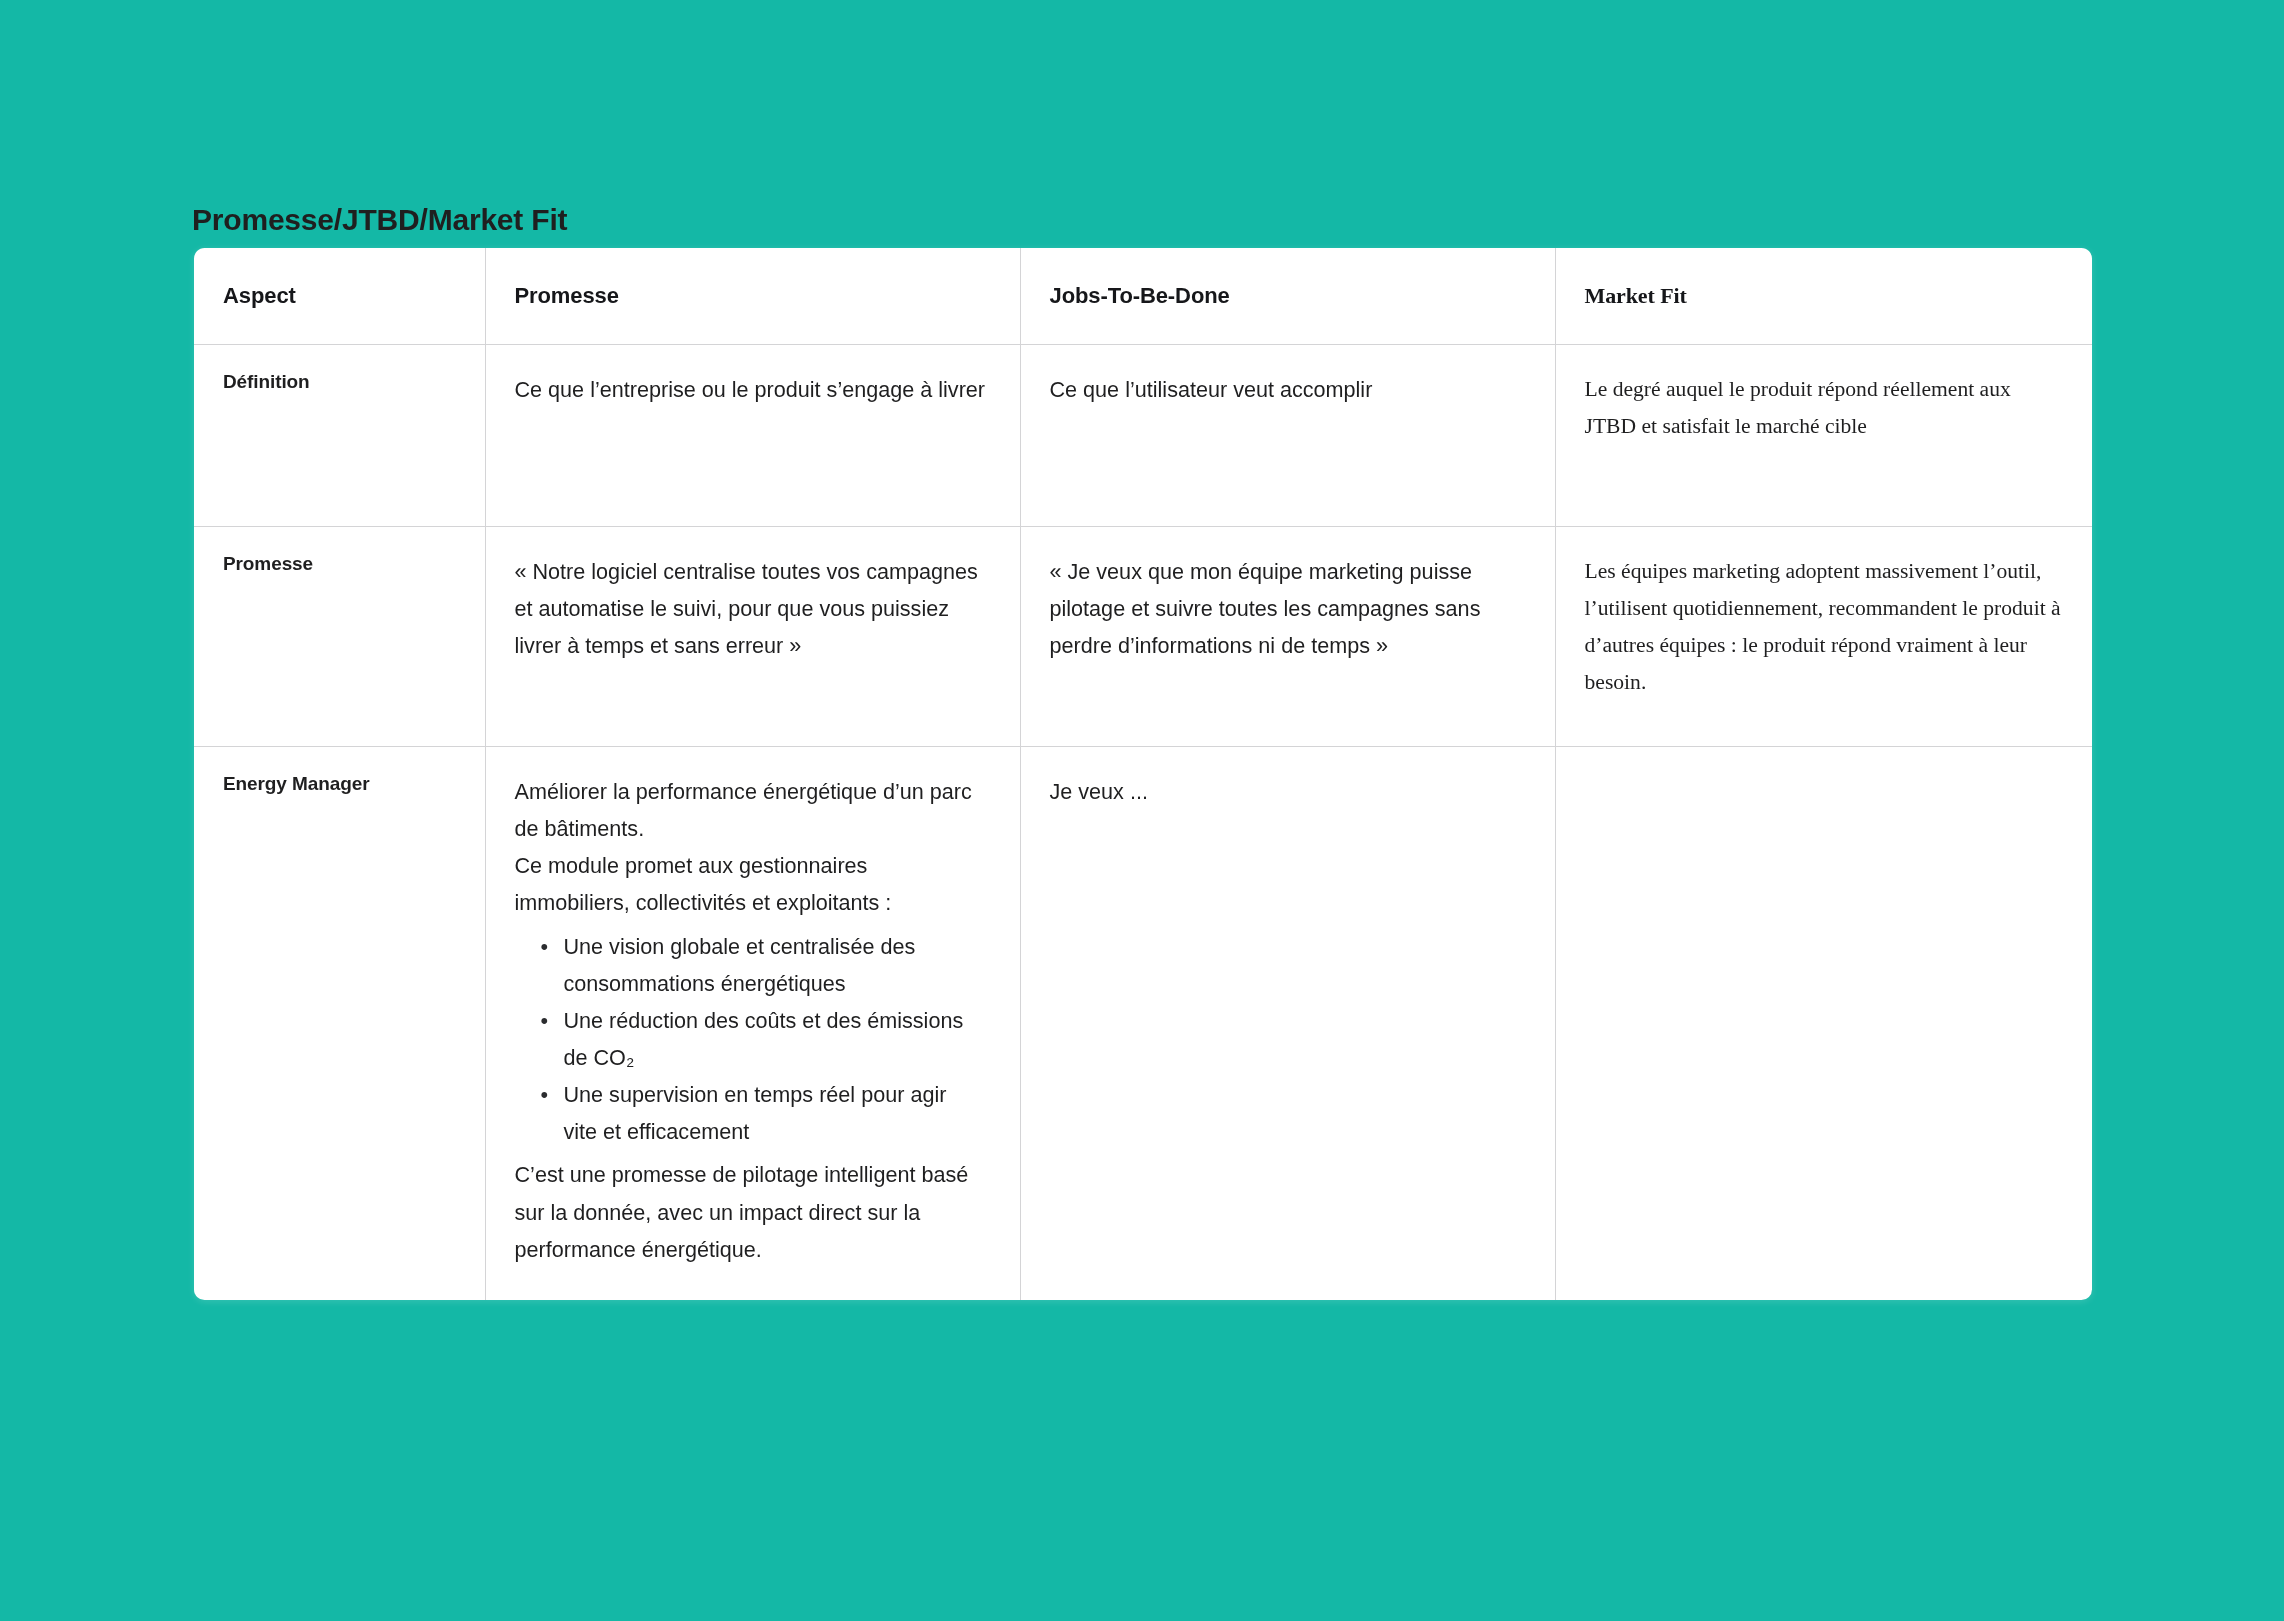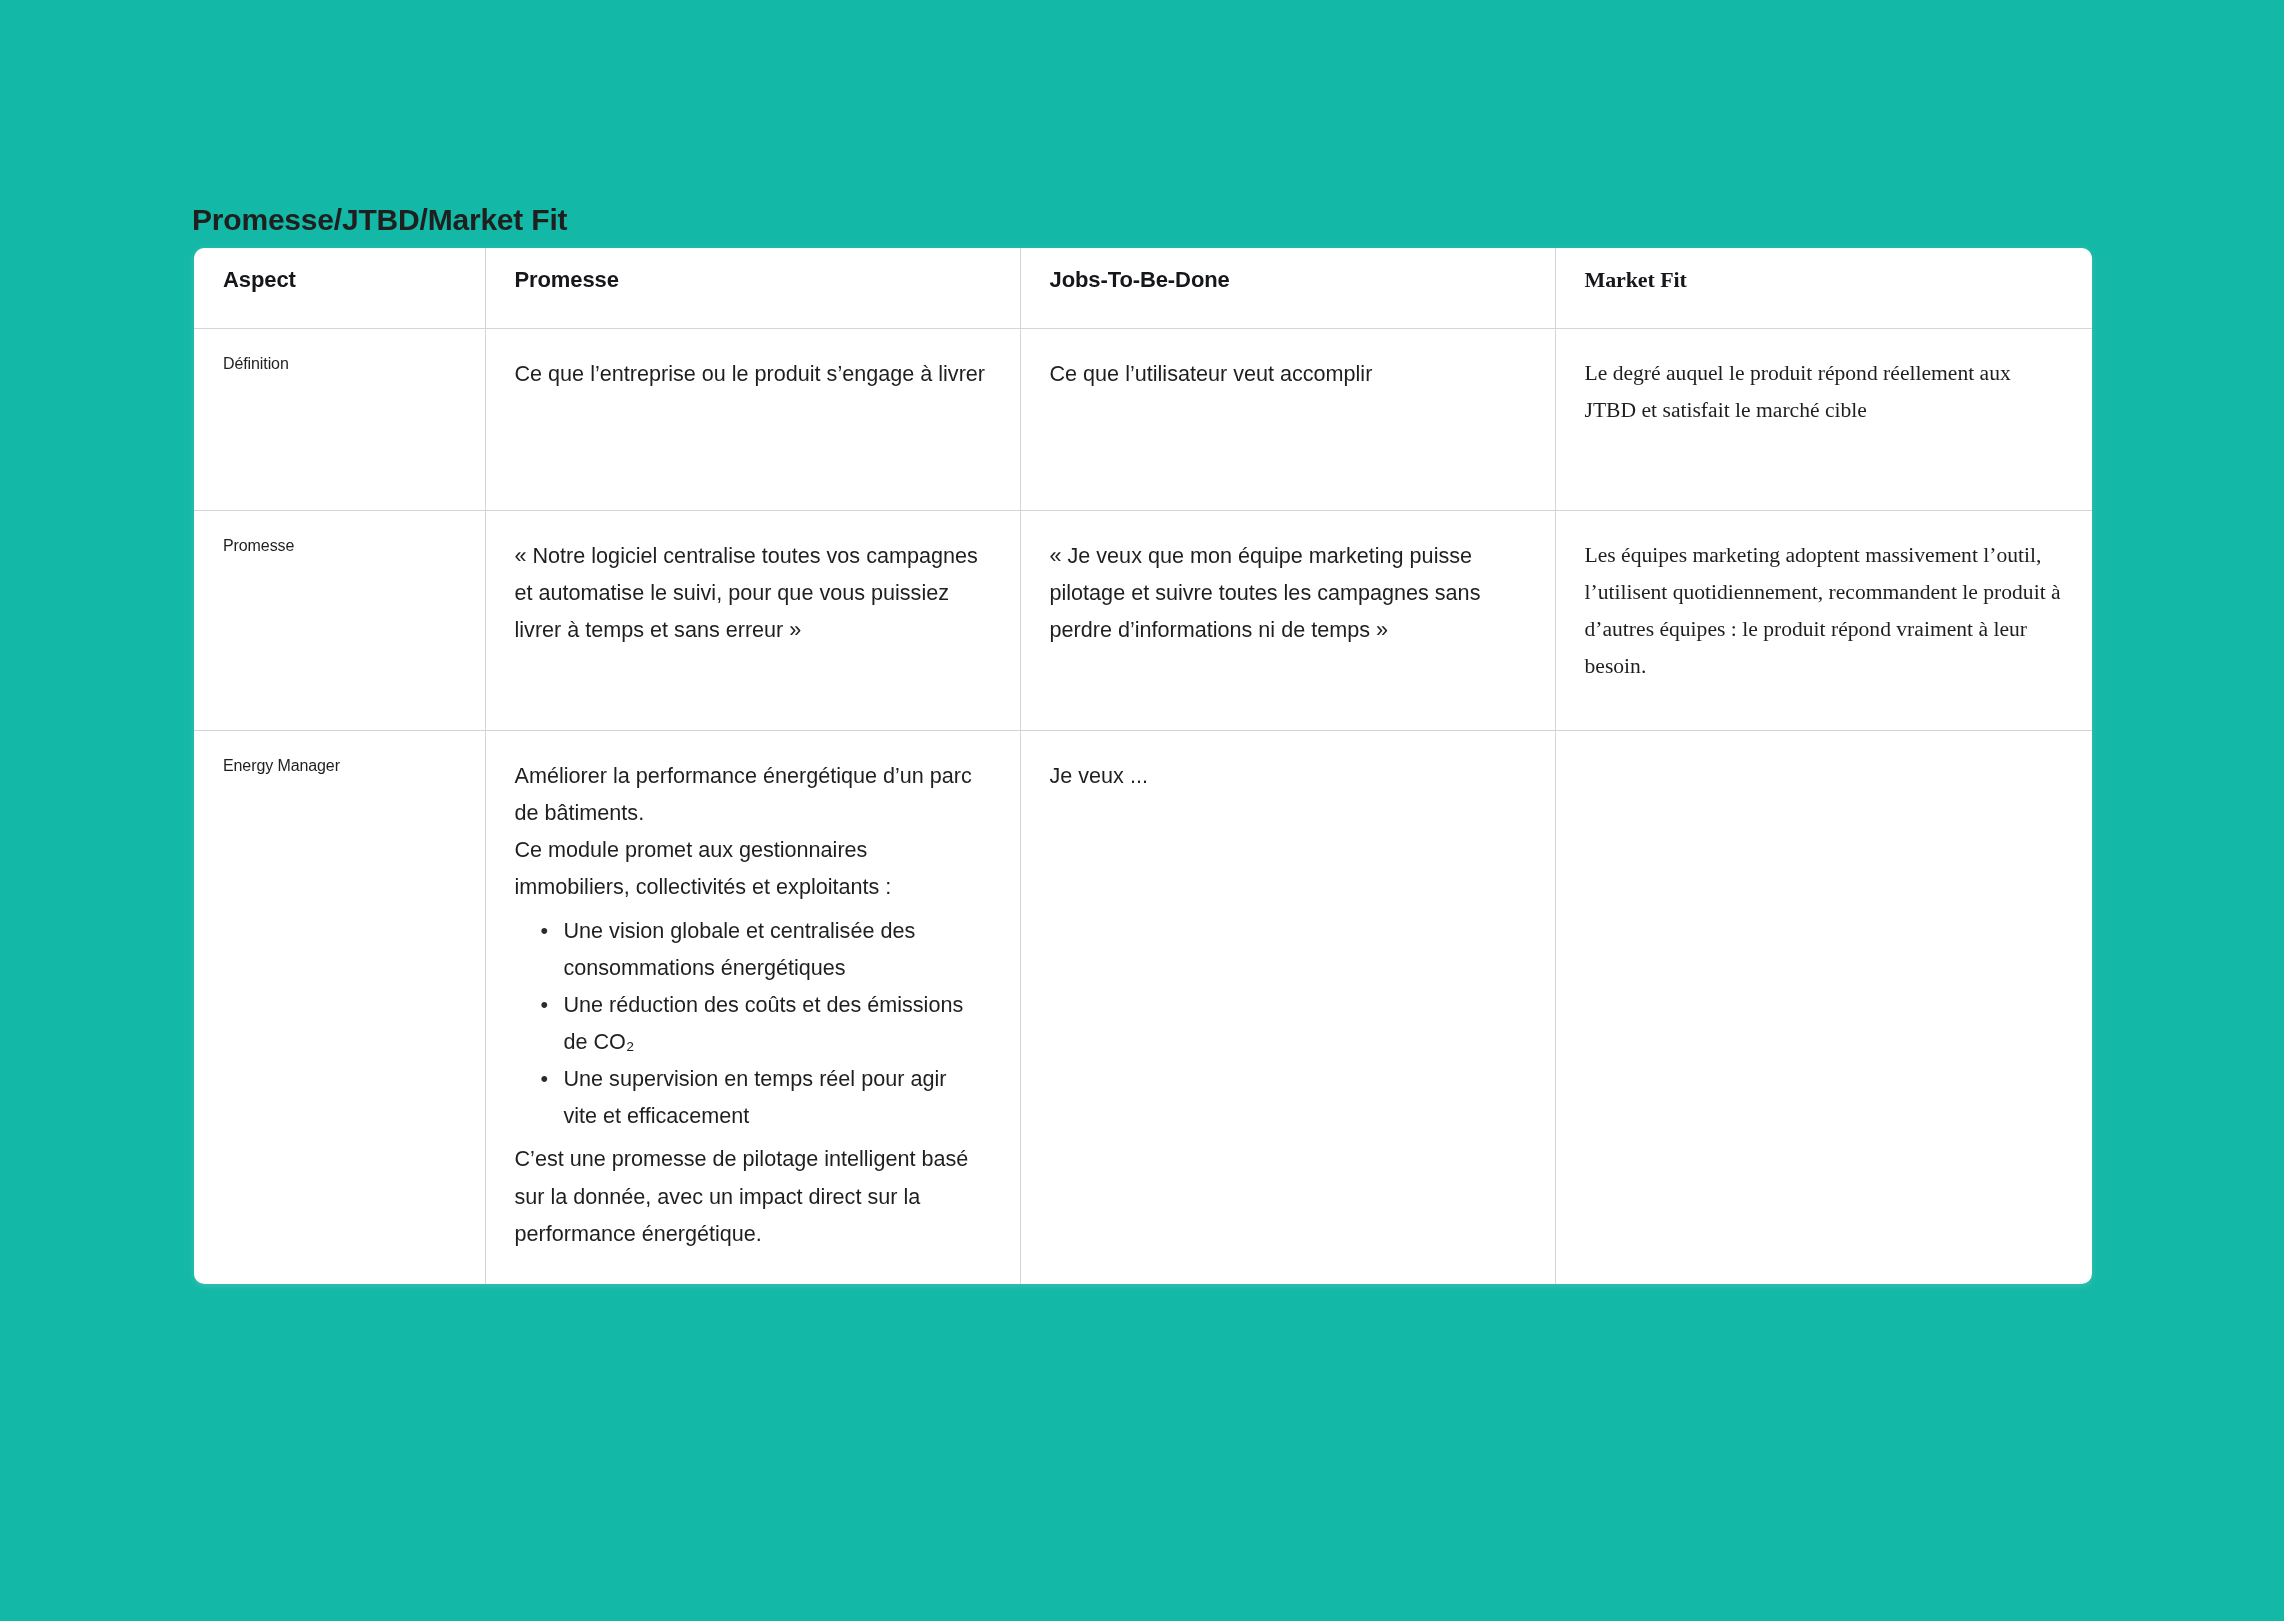--- a/index.html
+++ b/index.html
@@ -65,28 +65,28 @@
     color: #1f1f20;
   }
   table.grid th:last-child,
   table.grid td:last-child { border-right: none; font-family: Liberation Serif, serif; }
   table.grid tr:last-child td { border-bottom: none; }
 
   table.grid thead th {
     font-size: 22px;
     font-weight: 700;
     letter-spacing: -0.1px;
-    padding-top: 19px;
+    padding-top: 35px;
     padding-bottom: 35px;
     color: #16171a;
   }
 
   td.aspect-cell {
-    font-size: 16px;
-    font-weight: 400;
+    font-size: 19px;
+    font-weight: 700;
     color: #16171a;
     letter-spacing: -0.1px;
     white-space: nowrap;
   }
 
   td.body-cell {
     font-size: 21.6px;
     font-weight: 400;
     line-height: 1.72;
     color: #2b2c2f;

